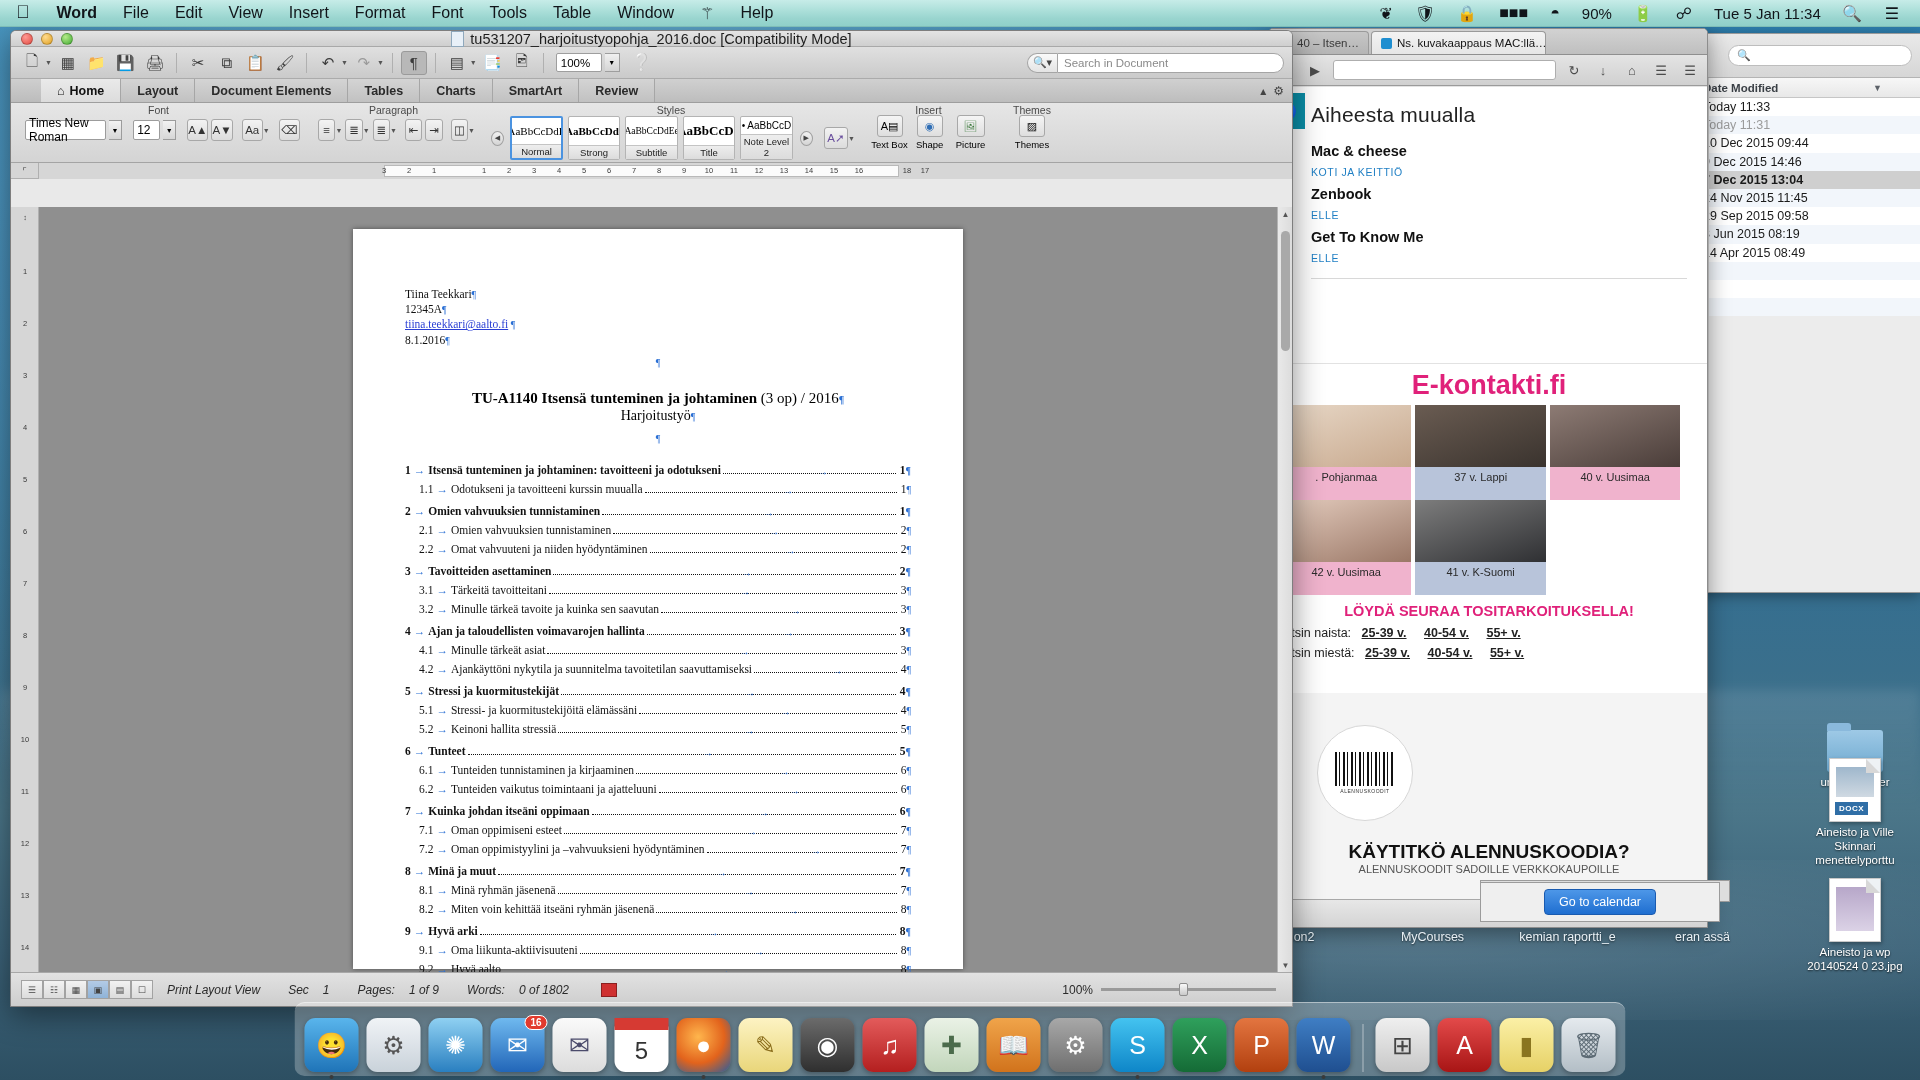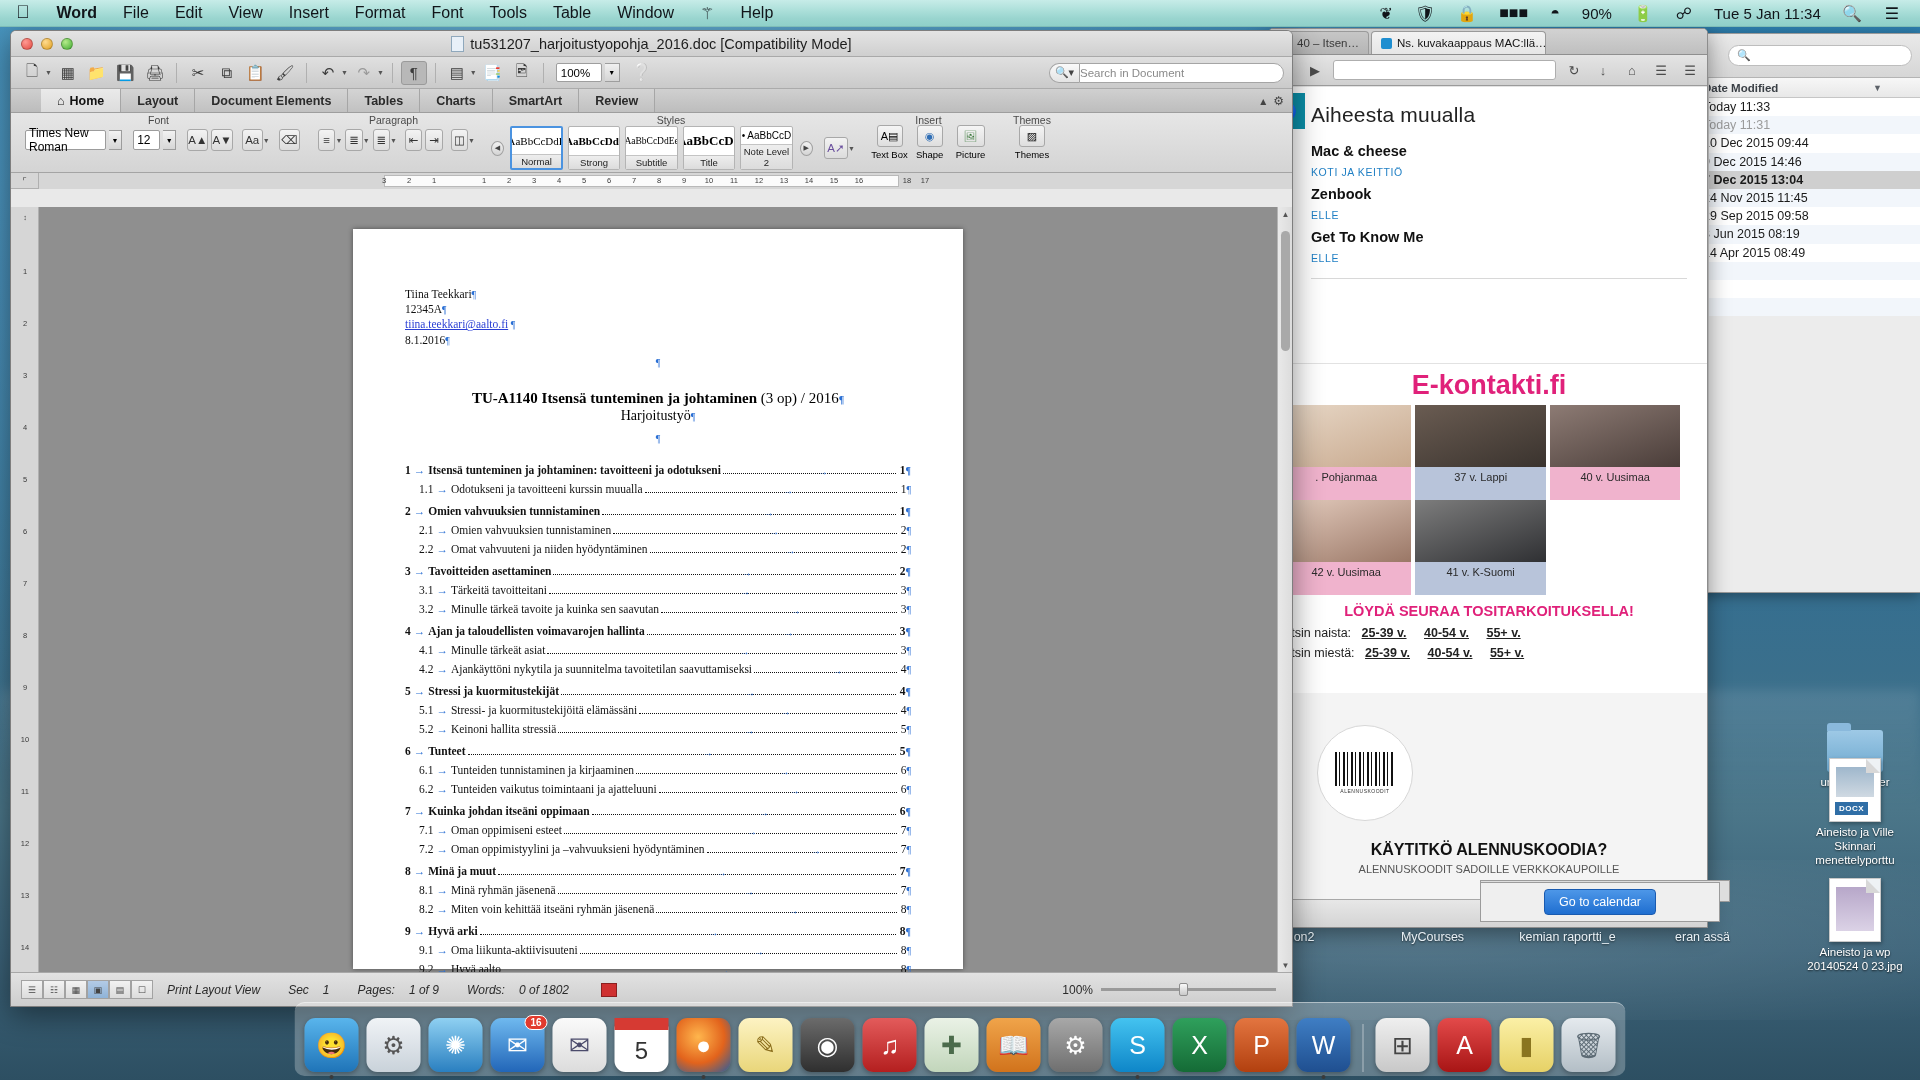--- a/index.html
+++ b/index.html
@@ -162,21 +162,21 @@
   #ad2 .card { position:absolute; left:0; top:0; width:440px; height:230px; background:#f4f4f4; }
   #ad2 .circle {
     position:absolute; left:48px; top:32px; width:96px; height:96px; border-radius:50%;
     background:#fff; border:1px solid #d7d7d7; display:flex; align-items:center; justify-content:center;
   }
   #ad2 .barcode { width:60px; height:34px; background:
      repeating-linear-gradient(90deg,#111 0 2px,#fff 2px 4px,#111 4px 5px,#fff 5px 8px);
   }
   #ad2 .bctext { font-size:5px; letter-spacing:.5px; text-align:center; color:#333; margin-top:2px;}
   #ad2 .headline { position:absolute; left:0; top:148px; width:440px; text-align:center;
-     font-size:16px; font-weight:bold; color:#111; }
+     font-size:19px; font-weight:bold; color:#111; }
   #ad2 .sub { position:absolute; left:0; top:170px; width:440px; text-align:center;
      font-size:11px; color:#555; }
   #browser .b-bottom {
     position:absolute; left:0; bottom:0; width:440px; height:28px;
     background:linear-gradient(180deg,#e7e7e7,#d4d4d4); border-top:1px solid #a8a8a8;
   }
 
   
   #bgwin {
     position:absolute; left:1258px; top:30px; width:60px; height:880px;
@@ -236,21 +236,21 @@
   }
 
   
   #word {
     position:absolute; left:10px; top:30px; width:1283px; height:977px;
     background:#e9e9e9; border:1px solid #7e7e7e; border-radius:6px 6px 0 0;
     overflow:hidden; z-index:40;
     box-shadow: 0 8px 30px rgba(0,0,0,.45);
   }
   #w-title {
-    height:26px; background:linear-gradient(180deg,#e4e4e4 0%,#cfcfcf 100%);
+    height:16px; background:linear-gradient(180deg,#e4e4e4 0%,#cfcfcf 100%);
     border-bottom:1px solid #a9a9a9; display:flex; align-items:center; position:relative;
   }
   .traffic { display:flex; gap:8px; padding-left:10px; }
   .tl { width:12px; height:12px; border-radius:50%; border:1px solid rgba(0,0,0,.22); }
   .tl.r { background:radial-gradient(circle at 35% 30%,#ff9a93,#e24b42); }
   .tl.y { background:radial-gradient(circle at 35% 30%,#ffdb8f,#e0a021); }
   .tl.g { background:radial-gradient(circle at 35% 30%,#b5eb8b,#42ac33); }
   #w-title .t-text {
     position:absolute; left:0; right:0; text-align:center; font-size:14.5px; color:#1d1d1d;
     display:flex; align-items:center; justify-content:center; gap:6px;
@@ -275,23 +275,23 @@
      align-items:center; justify-content:center; }
   #searchbox {
     margin-left:auto; display:flex; align-items:center; gap:0;
   }
   #searchbox .sgl {
     width:30px; height:20px; background:linear-gradient(180deg,#fafafa,#e4e4e4);
     border:1px solid #a5a5a5; border-right:none; border-radius:10px 0 0 10px;
     display:flex; align-items:center; justify-content:center; font-size:11px; color:#444;
   }
   #searchbox .sin {
-    width:205px; height:20px; background:#fff; border:1px solid #a5a5a5;
+    width:227px; height:20px; background:#fff; border:1px solid #a5a5a5;
     border-radius:0 10px 10px 0; font-size:11.5px; color:#8a8a8a;
-    display:flex; align-items:center; 
+    display:flex; align-items:center; padding-left:6px;
   }
 
   
   #w-tabs {
     height:24px; background:linear-gradient(180deg,#cfcfcf,#bcbcbc);
     display:flex; align-items:stretch; padding-left:30px; border-bottom:1px solid #9e9e9e;
   }
   .rtab {
     padding:0 16px; display:flex; align-items:center; gap:5px;
     font-size:12.5px; font-weight:bold; color:#2b2b2b;

